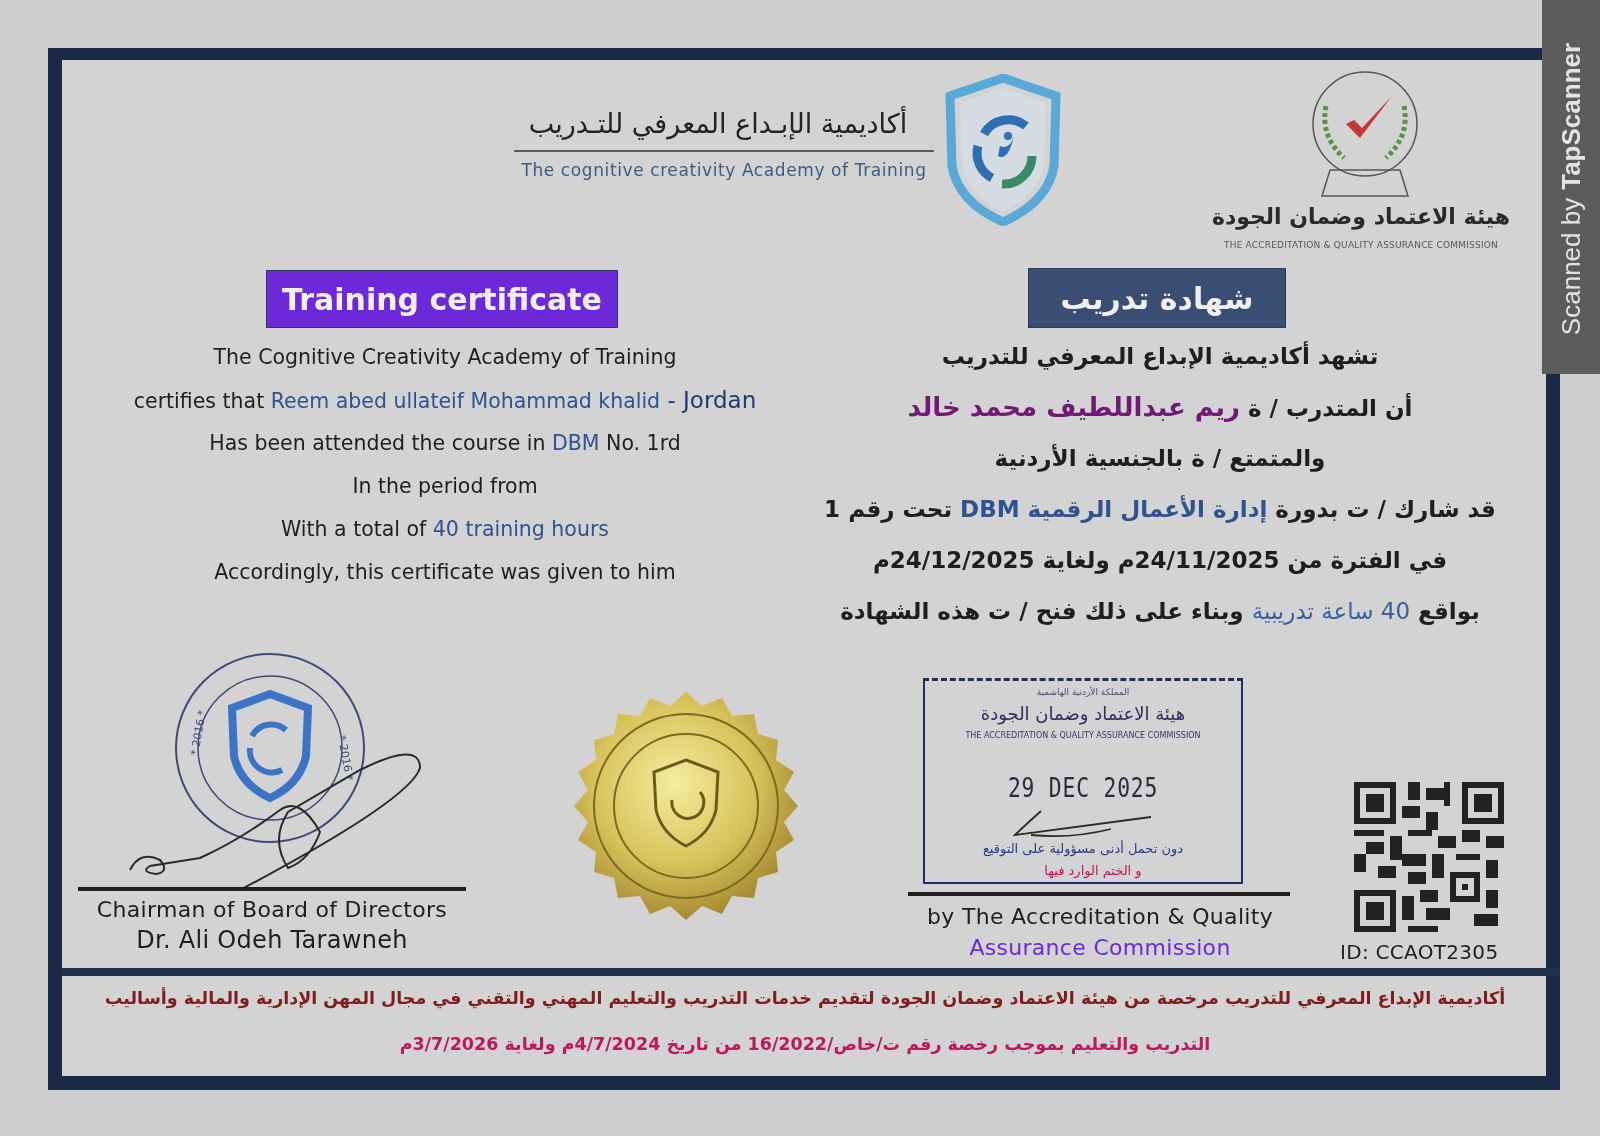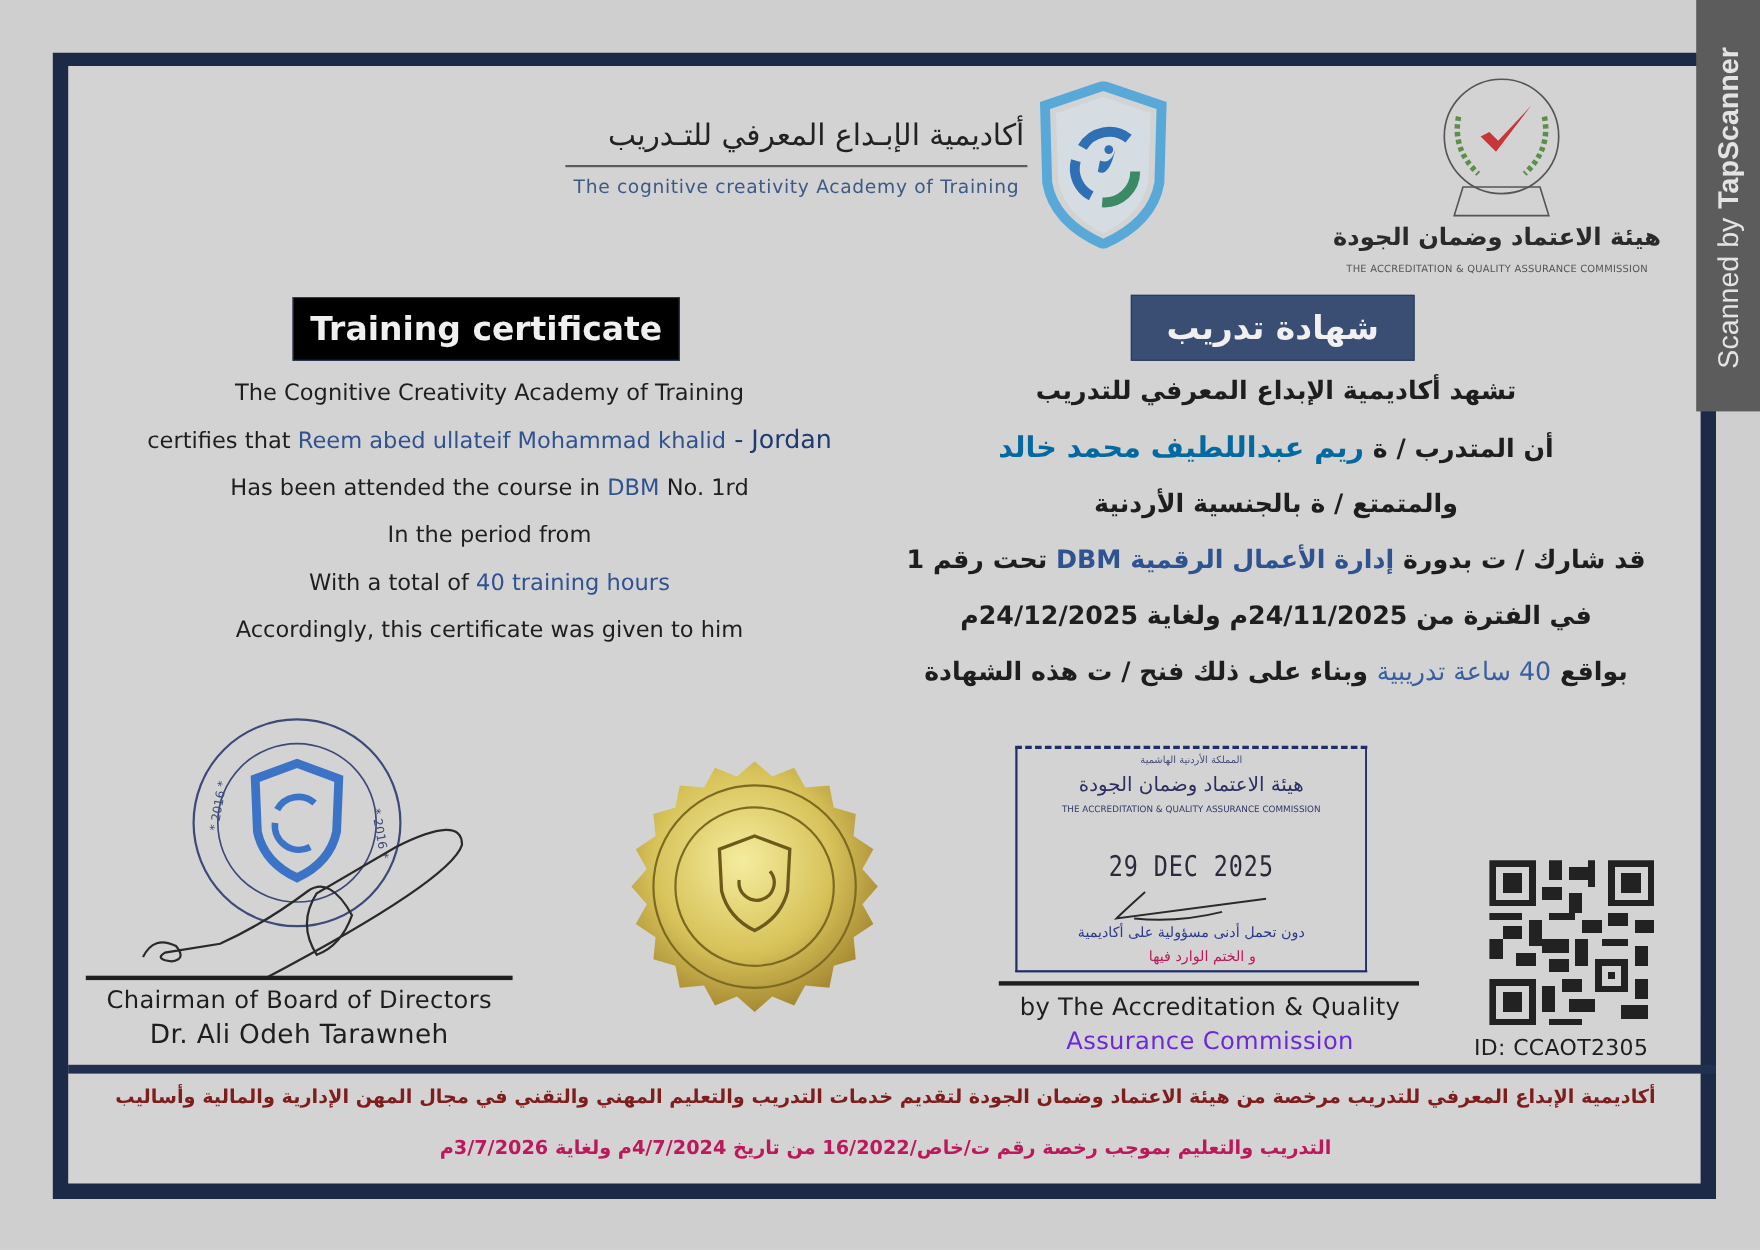--- a/index.html
+++ b/index.html
@@ -12,40 +12,40 @@
   .sheet {
     position:absolute; left:48px; top:48px; width:1512px; height:1042px;
     box-sizing:border-box; border:14px solid #1c2a48; border-top-width:12px;
     background:#d3d3d3;
   }
   .footer-bar {
     position:absolute; left:62px; top:968px; width:1498px; height:8px; background:#22304f;
   }
   .abs { position:absolute; }
   
-  .academy-ar { left:532px; top:108px; width:420px; font-size:27px; color:#222; direction:rtl; text-align:center; letter-spacing:0.5px;}
+  .academy-ar { left:508px; top:108px; width:420px; font-size:27px; color:#222; direction:rtl; text-align:center; letter-spacing:0.5px;}
   .academy-rule { left:514px; top:150px; width:420px; height:2px; background:#5b5b5b; }
   .academy-en { left:514px; top:160px; width:420px; font-size:17px; color:#3d5a86; text-align:center; letter-spacing:0.6px;}
   .shield { left:944px; top:74px; width:118px; height:152px; }
 
   .qa-logo { left:1300px; top:66px; width:130px; height:140px; }
   .qa-ar { left:1198px; top:204px; width:326px; font-size:22px; font-weight:bold; color:#2a2a2a; direction:rtl; text-align:center;}
   .qa-en { left:1198px; top:240px; width:326px; font-size:9px; color:#555; text-align:center; letter-spacing:0.2px;}
 
-  .title-en { left:266px; top:270px; width:350px; height:56px; background:#000000; color:#f0f0f0; font-size:30px; font-weight:bold; display:flex; align-items:center; justify-content:center; border:1px solid #2a3a5c;}
+  .title-en { left:266px; top:270px; width:350px; height:56px; background:#6d28d9; color:#f0f0f0; font-size:30px; font-weight:bold; display:flex; align-items:center; justify-content:center; border:1px solid #2a3a5c;}
   .title-ar { left:1028px; top:268px; width:256px; height:58px; background:#3a4d73; color:#f0f0f0; font-size:30px; font-weight:bold; display:flex; align-items:center; justify-content:center; direction:rtl; border:1px solid #2a3a5c;}
 
   .en-body { left:90px; top:340px; width:710px; font-size:20.5px; color:#1e1e1e; text-align:center; }
   .en-body div { height:43px; line-height:34px; }
   .hl { color:#2f5290; }
   .hl-dark { color:#1f3a70; font-size:23px; }
 
   .ar-body { left:810px; top:334px; width:700px; direction:rtl; font-size:23px; color:#1e1e1e; text-align:center; font-weight:bold;}
   .ar-body div { height:51px; line-height:44px; }
-  .ar-name { color:#0369a1; font-size:26px; }
+  .ar-name { color:#701a75; font-size:26px; }
   .ar-hl { color:#2f5290; }
   .ar-hl-light { color:#3a5f9e; font-weight:normal; }
 
   
   .stamp-left { left:170px; top:648px; width:200px; height:200px; }
   .sig-line-left { left:78px; top:887px; width:388px; height:4px; background:#1f1f1f; }
   .chair-title { left:78px; top:897px; width:388px; font-size:22px; color:#1e1e1e; text-align:center; letter-spacing:0.3px;}
   .chair-name { left:78px; top:926px; width:388px; font-size:24px; color:#1e1e1e; text-align:center; letter-spacing:0.3px;}
 
   
@@ -156,21 +156,21 @@
 </svg>
 
 <div class="abs qa-stamp">
   <div class="s-top">المملكة الأردنية الهاشمية</div>
   <div class="s-ar">هيئة الاعتماد وضمان الجودة</div>
   <div class="s-en">THE ACCREDITATION &amp; QUALITY ASSURANCE COMMISSION</div>
   <div class="s-date">29 DEC 2025</div>
   <svg class="s-sig" viewBox="0 0 150 40">
     <path d="M30 6 Q10 24 4 30 L140 12 M20 30 Q60 34 100 24" fill="none" stroke="#2a2a2a" stroke-width="1.8"></path>
   </svg>
-  <div class="s-note1">دون تحمل أدنى مسؤولية على أكاديمية</div>
+  <div class="s-note1">دون تحمل أدنى مسؤولية على التوقيع</div>
   <div class="s-note2">و الختم الوارد فيها</div>
 </div>
 <div class="abs sig-line-right"></div>
 <div class="abs by-qa1">by The Accreditation &amp; Quality</div>
 <div class="abs by-qa2">Assurance Commission</div>
 
 <svg class="abs qr" viewBox="0 0 25 25" shape-rendering="crispEdges">
   <g fill="#222">
     <rect x="0" y="0" width="7" height="7"></rect>
       <rect x="1" y="1" width="5" height="5" fill="#d3d3d3"></rect>

